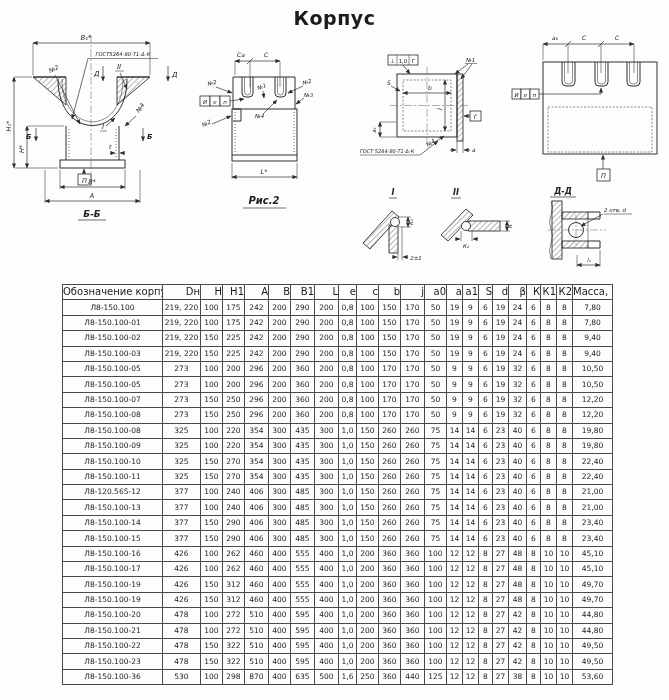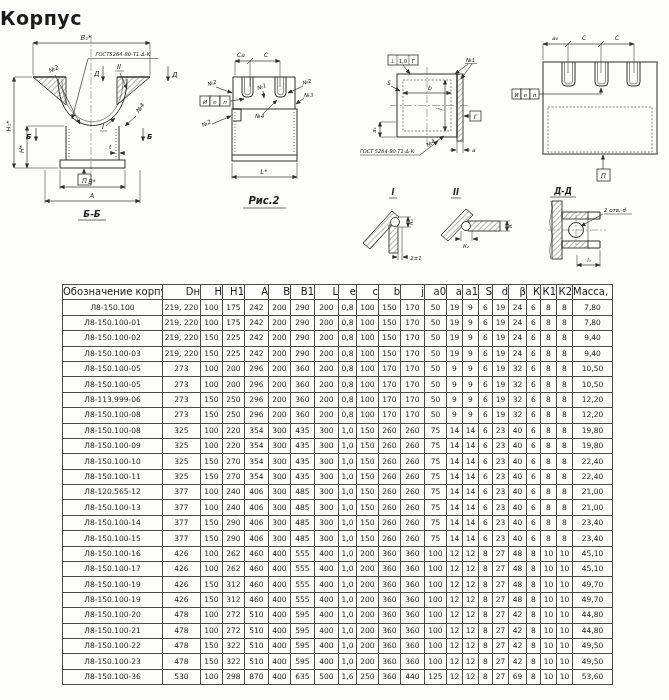--- a/index.html
+++ b/index.html
@@ -1,17 +1,17 @@
 <!DOCTYPE html>
 <html><head>
 <meta charset="utf-8">
 <style>
   html,body{margin:0;padding:0;width:669px;height:700px;background:#fdfdfc;overflow:hidden;
     font-family:"DejaVu Sans",sans-serif;color:#1c1c1c;}
-  .page-title{text-align:left;font-size:19px;font-weight:600;margin:7px 0 0 0;letter-spacing:.5px;}
+  .page-title{text-align:center;font-size:19px;font-weight:600;margin:7px 0 0 0;letter-spacing:.5px;}
   svg.drawings{display:block;}
   svg text{font-family:"DejaVu Sans",sans-serif;fill:#222;}
   .lbl{font-style:italic;}
   .outline{fill:none;stroke:#2f2f2f;stroke-width:1;}
   .thin{fill:none;stroke:#2f2f2f;stroke-width:.55;}
   .dim{fill:none;stroke:#2f2f2f;stroke-width:.7;}
   .cl{fill:none;stroke:#7a7a7a;stroke-width:.6;stroke-dasharray:8 2 2 2;}
   .weld{fill:none;stroke:#555;stroke-width:.9;stroke-dasharray:1 2;}
   .dash{fill:none;stroke:#555;stroke-width:.7;stroke-dasharray:2 1.6;}
   .hatched{fill:url(#hatch);stroke:#2f2f2f;stroke-width:.9;}
@@ -551,21 +551,21 @@
         <td>9</td>
         <td>6</td>
         <td>19</td>
         <td>32</td>
         <td>6</td>
         <td>8</td>
         <td>8</td>
         <td>10,50</td>
       </tr>
       <tr>
-        <td>Л8-113.999-06</td>
+        <td>Л8-150.100-07</td>
         <td>273</td>
         <td>150</td>
         <td>250</td>
         <td>296</td>
         <td>200</td>
         <td>360</td>
         <td>200</td>
         <td>0,8</td>
         <td>100</td>
         <td>170</td>
@@ -1000,20 +1000,20 @@
         <td>500</td>
         <td>1,6</td>
         <td>250</td>
         <td>360</td>
         <td>440</td>
         <td>125</td>
         <td>12</td>
         <td>12</td>
         <td>8</td>
         <td>27</td>
-        <td>69</td>
+        <td>38</td>
         <td>8</td>
         <td>10</td>
         <td>10</td>
         <td>53,60</td>
       </tr>
     </tbody>
 </table>
 
 </body></html>

